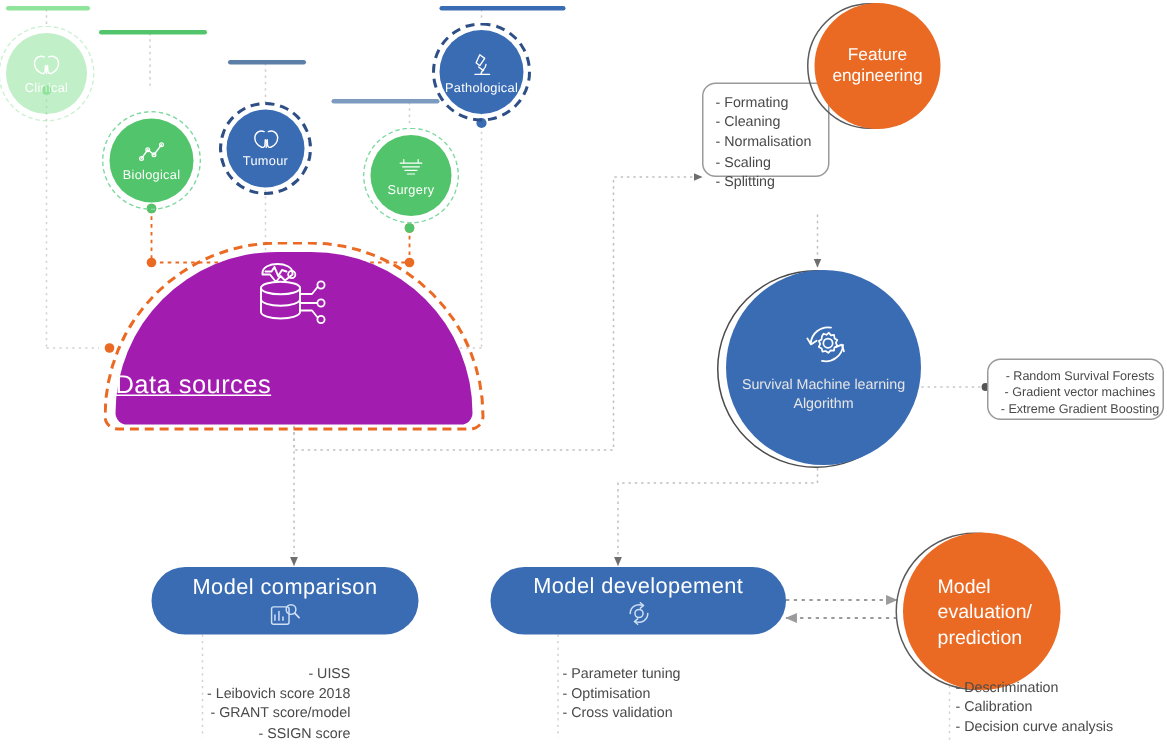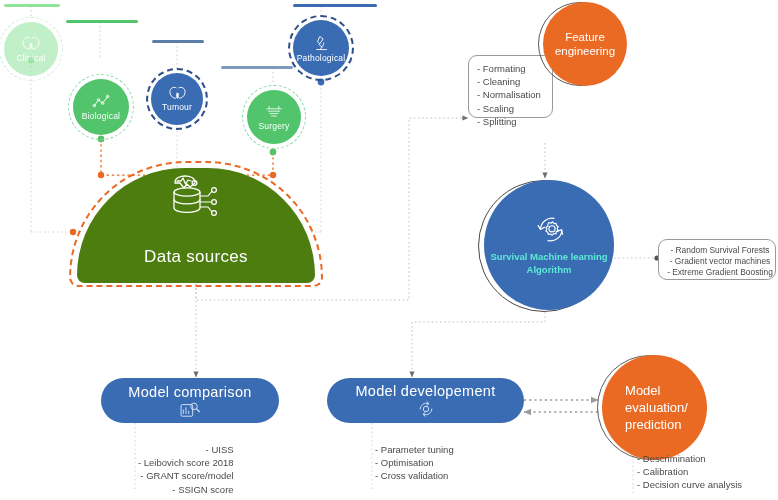--- a/index.html
+++ b/index.html
@@ -17,35 +17,35 @@
   .ring{position:absolute;border-radius:50%;box-sizing:border-box;}
 
   .green-fill{background:#52C46B;}
   .green-pale{background:#8FE39B;}
   .blue-fill{background:#3A6CB4;}
 
   
   .bar{position:absolute;height:3px;border-radius:2px;}
 
   
-  #datasources{position:absolute;background:#4d7c0f;
+  #datasources{position:absolute;background:#a21caf;
       border-radius:140px 140px 10px 10px;color:#fff;
-      display:flex;flex-direction:column;align-items:center;justify-content:flex-end;}
+      display:flex;flex-direction:column;align-items:flex-start;justify-content:flex-end;text-decoration:underline;}
   #datasources .dslabel{font-size:17px;margin-bottom:16px;letter-spacing:.3px;}
   #dsring{position:absolute;border:2.5px dashed #EA6A24;border-radius:146px 146px 12px 12px;
       box-sizing:border-box;background:transparent;}
 
   
   .ocircle{position:absolute;border-radius:50%;background:#EA6A24;color:#fff;
       display:flex;align-items:center;justify-content:center;text-align:center;}
   .ocirc-shadow{position:absolute;border-radius:50%;border:1.2px solid #5b5b5b;box-sizing:border-box;}
 
   
-  #smla{position:absolute;border-radius:50%;background:#3A6CB4;color:#5eead4;
-      display:flex;flex-direction:column;align-items:center;justify-content:center;text-align:center;font-weight:bold;}
+  #smla{position:absolute;border-radius:50%;background:#3A6CB4;color:#e5e5e5;
+      display:flex;flex-direction:column;align-items:center;justify-content:center;text-align:center;}
   #smla .t{font-size:9.5px;line-height:13px;margin-top:4px;}
 
   
   .pill{position:absolute;background:#3A6CB4;color:#fff;border-radius:40px;
         display:flex;flex-direction:column;align-items:center;justify-content:center;}
   .pill .t{font-size:14.5px;letter-spacing:.3px;}
 
   
   .blist{position:absolute;color:#4a4a4a;font-size:9.5px;line-height:13.2px;white-space:nowrap;}
 

